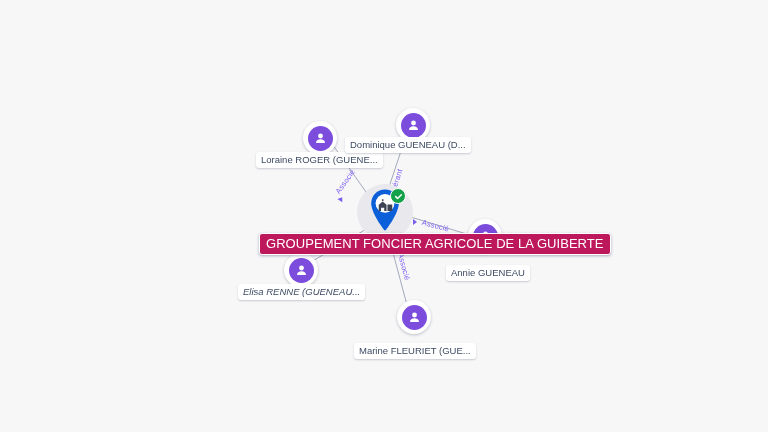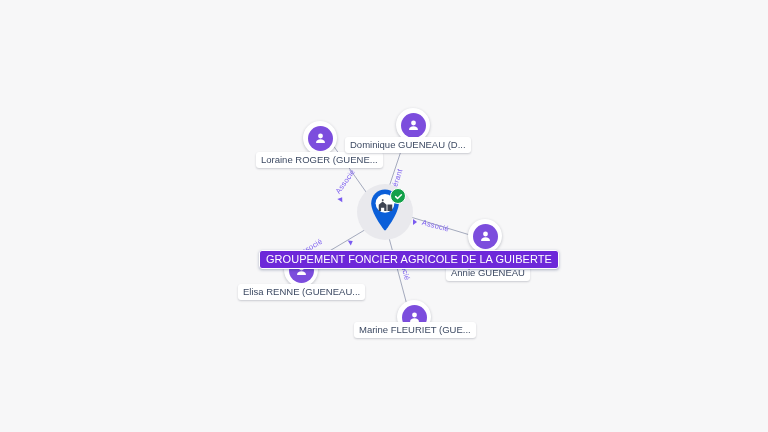--- a/index.html
+++ b/index.html
@@ -95,26 +95,26 @@
     left:33px;top:4px;
     width:14px;height:14px;border-radius:50%;
     background:#13a14a;
     border:1.5px solid #ffffff;
     display:flex;align-items:center;justify-content:center;
   }
 
   
   #company-label{
     position:absolute;
-    left:259px;top:250px;
-    background:#6d28d9;
+    left:259px;top:233px;
+    background:#be185d;
     border:1px solid #ffffff;
     border-radius:3px;
     padding:2px 6px 3px 6px;
-    font-size:11px;
+    font-size:13px;
     letter-spacing:.05px;
     color:#ffffff;
     white-space:nowrap;
     box-shadow:0 1px 3px rgba(20,40,90,.35);
     cursor:pointer;
     font-family:"Liberation Sans", sans-serif;
   }
 </style>
 </head>
 <body>
@@ -185,22 +185,22 @@
       <svg width="15" height="15" viewBox="0 0 24 24" fill="#ffffff">
         <circle cx="12" cy="8" r="3.9"></circle>
         <path d="M12 13.2c-4.1 0-7 2.3-7 4.6V19h14v-1.2c0-2.3-2.9-4.6-7-4.6z"></path>
       </svg>
     </div>
   </div>
 
   <div class="plabel" style="left:256px;top:152px;">Loraine ROGER (GUENE...</div>
   <div class="plabel" style="left:345px;top:137px;">Dominique GUENEAU (D...</div>
   <div class="plabel" style="left:446px;top:265px;">Annie GUENEAU</div>
-  <div class="plabel" style="left:354px;top:322px;">Marine FLEURIET (GUE...</div>
-  <div class="plabel" style="left:238px;top:284px;">Elisa RENNE (GUENEAU...</div>
+  <div class="plabel" style="left:354px;top:343px;">Marine FLEURIET (GUE...</div>
+  <div class="plabel" style="left:238px;top:284px;font-style:italic;">Elisa RENNE (GUENEAU...</div>
 
   <div id="company-node">
     <div id="company-halo"></div>
 
     <svg id="company-pin" viewBox="0 0 32 44">
       <path d="M16 1.5C8.3 1.5 2.2 7.6 2.2 15.3c0 9.6 11 24.2 13 26.8.4.5 1.2.5 1.6 0 2-2.6 13-17.2 13-26.8C29.8 7.6 23.7 1.5 16 1.5z" fill="#0b5fd9"></path>
       <circle cx="16" cy="15.3" r="9.4" fill="#ffffff"></circle>
     </svg>
 
     <div id="company-glyph">

